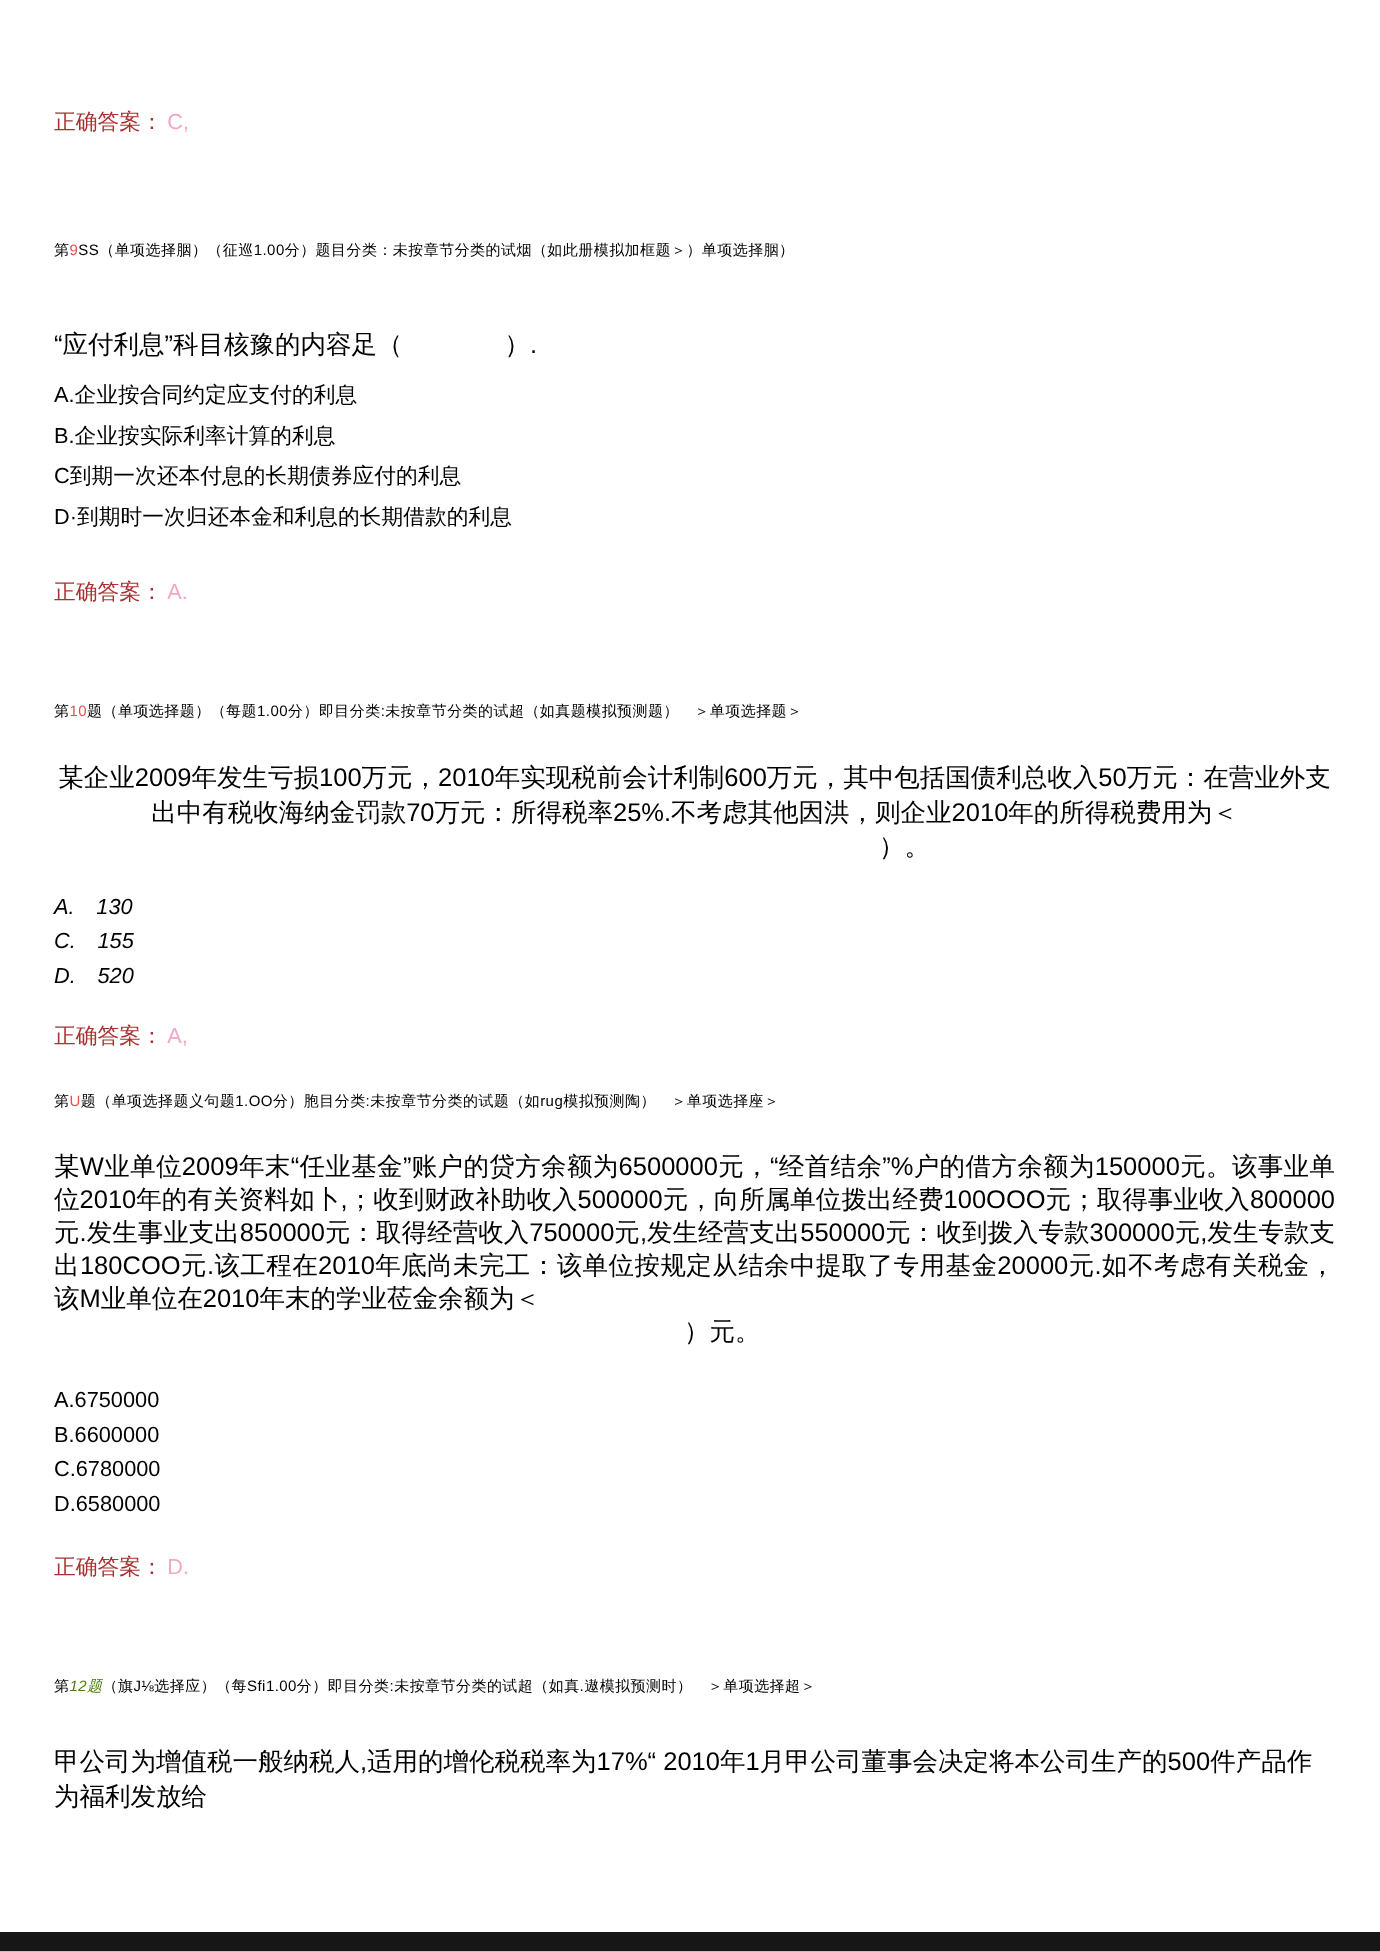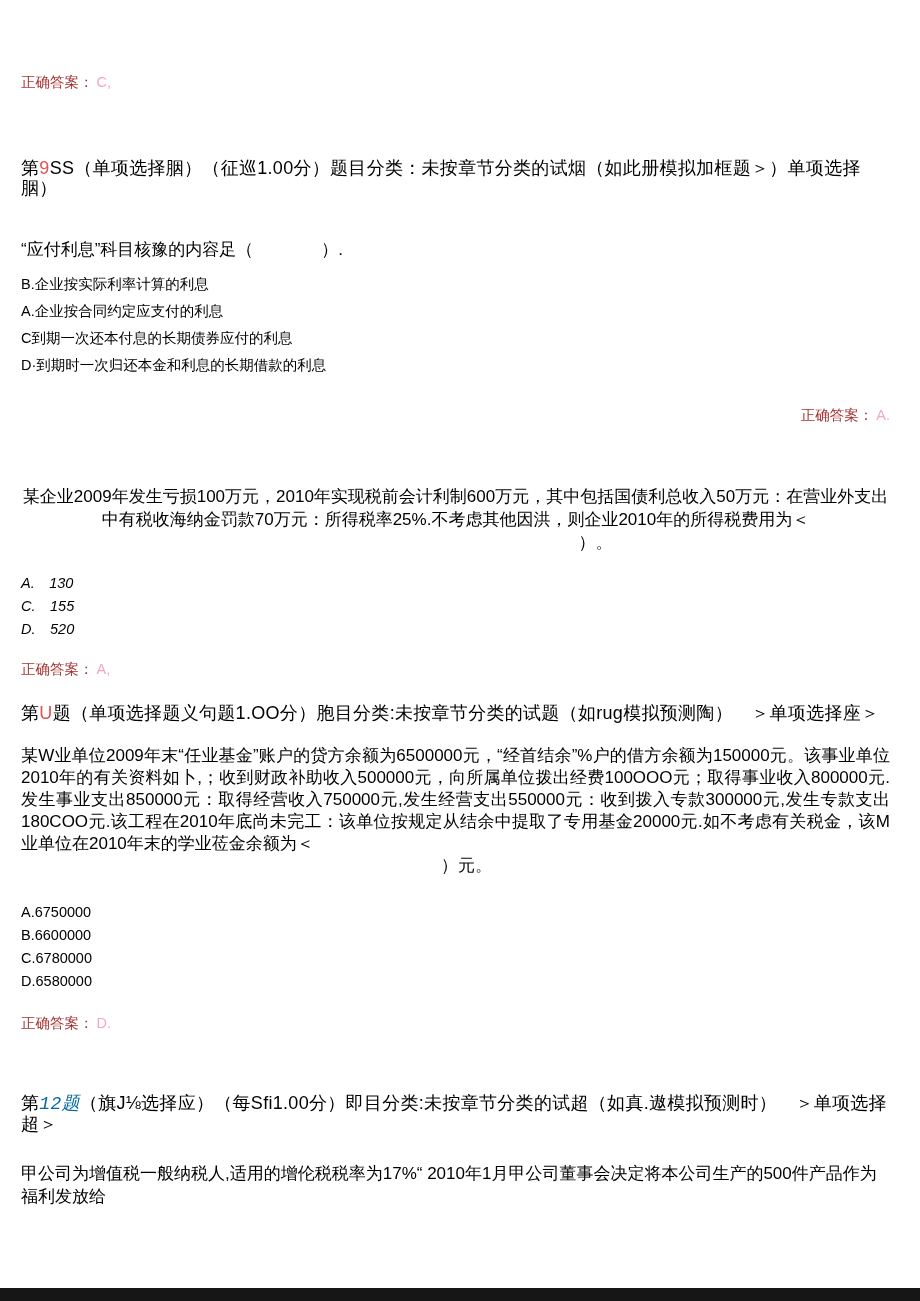--- a/index.html
+++ b/index.html
@@ -9,61 +9,61 @@
   }
   body {
     position: relative;
     width: 920px;
     height: 1301px;
     overflow: hidden;
     font-family: "Liberation Sans", "DejaVu Sans", sans-serif;
     color: #000000;
   }
   .page {
-    padding: 0 30px 0 21px;
+    padding: 0 30px 0 36px;
   }
   p { margin: 0; }
 
   .top-answer {
     padding-top: 72px;
     font-size: 14.5px;
     line-height: 20px;
   }
   .ans-label { color: #a83232; }
   .ans-value { color: #f2a6c8; padding-left: 3px; }
 
   .q-header {
-    font-size: 18px;
+    font-size: 10px;
     line-height: 20px;
     letter-spacing: 0.3px;
   }
   .q-prefix { color: #000000; }
   .q-num { color: #e25050; }
-  .q-num.italic { font-style: italic; color: #0369a1; font-family: Liberation Mono, monospace; }
+  .q-num.italic { font-style: italic; color: #4d7c0f; }
   .q-rest { color: #000000; }
 
   .q-body {
     font-size: 17px;
     line-height: 23px;
   }
   .opt {
     font-size: 14.5px;
   }
   .q-answer {
     font-size: 14.5px;
     line-height: 20px;
   }
   .tail { margin-left: 0; }
 
   
   .q9 { margin-top: 66px; }
   .q9 .q-body { margin-top: 40px; }
   .q9 .q-options { margin-top: 10px; }
   .q9 .opt { line-height: 27px; }
-  .q9 .q-answer { margin-top: 26px; text-align: right; }
+  .q9 .q-answer { margin-top: 26px; }
 
   
   .q10 { margin-top: 60px; }
   .q10 .q-body { margin-top: 22px; text-align: center; }
   .q10 .q-options { margin-top: 18px; }
   .q10 .opt { line-height: 23px; font-style: italic; }
   .q10 .q-answer { margin-top: 18px; }
   .q10 .tail { display: inline-block; margin-left: 280px; }
 
   
@@ -91,29 +91,30 @@
 <body>
 
 <div class="page">
 
   <p class="top-answer"><span class="ans-label">正确答案：</span><span class="ans-value">C,</span></p>
 
   <section class="question q9">
     <p class="q-header"><span class="q-prefix">第</span><span class="q-num">9</span><span class="q-rest">SS（单项选择胭）（征巡1.00分）题目分类：未按章节分类的试烟（如此册模拟加框题＞）单项选择胭）</span></p>
     <p class="q-body"><span>“应付利息”科目核豫的内容足（　　　　）.</span></p>
     <div class="q-options">
+      <div class="opt">A.企业按合同约定应支付的利息</div>
       <div class="opt">B.企业按实际利率计算的利息</div>
-      <div class="opt">A.企业按合同约定应支付的利息</div>
       <div class="opt">C到期一次还本付息的长期债券应付的利息</div>
       <div class="opt">D·到期时一次归还本金和利息的长期借款的利息</div>
     </div>
     <p class="q-answer"><span class="ans-label">正确答案：</span><span class="ans-value">A.</span></p>
   </section>
 
   <section class="question q10">
+    <p class="q-header"><span class="q-prefix">第</span><span class="q-num">10</span><span class="q-rest">题（单项选择题）（每题1.00分）即目分类:未按章节分类的试超（如真题模拟预测题）　＞单项选择题＞</span></p>
     <p class="q-body"><span>某企业2009年发生亏损100万元，2010年实现税前会计利制600万元，其中包括国债利总收入50万元：在营业外支出中有税收海纳金罚款70万元：所得税率25%.不考虑其他因洪，则企业2010年的所得税费用为＜</span><span class="tail">）。</span></p>
     <div class="q-options">
       <div class="opt">A.　130</div>
       <div class="opt">C.　155</div>
       <div class="opt">D.　520</div>
     </div>
     <p class="q-answer"><span class="ans-label">正确答案：</span><span class="ans-value">A,</span></p>
   </section>
 
   <section class="question q11">

